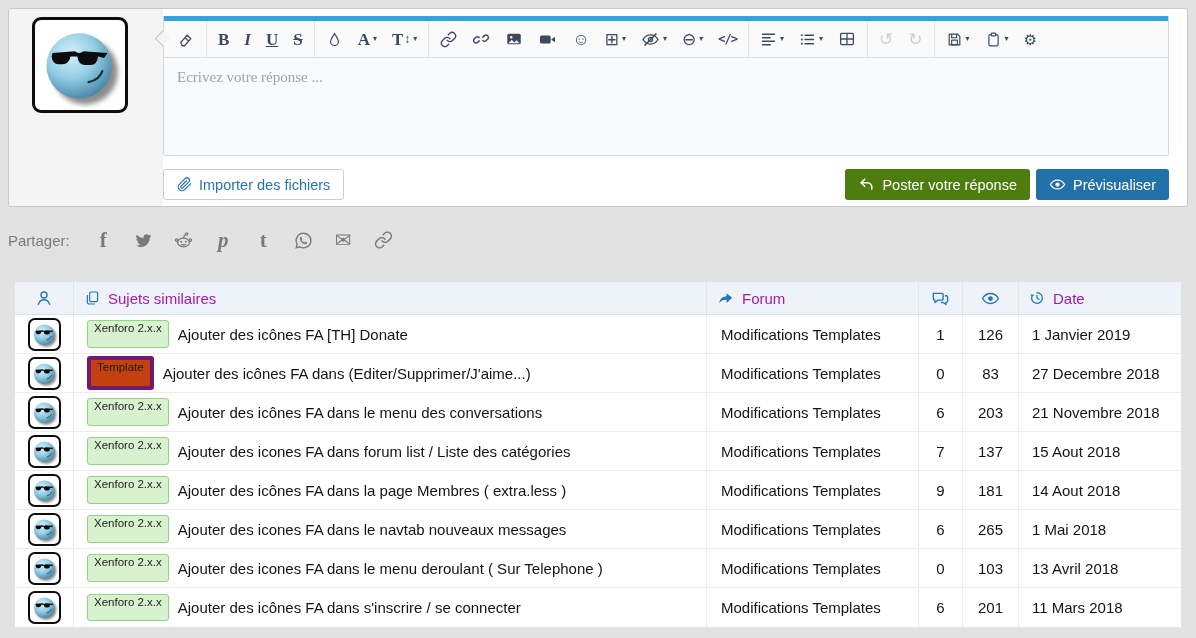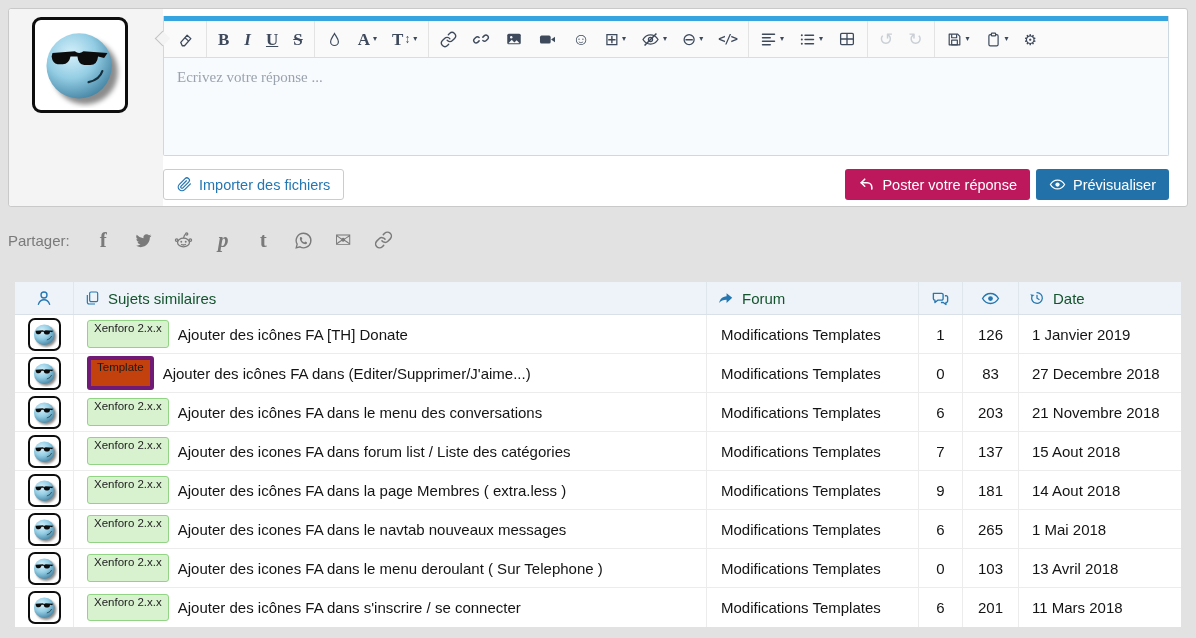--- a/index.html
+++ b/index.html
@@ -58,21 +58,21 @@
   .tbtn.disabled{ color:#c9cfd6; }
   .textarea{
     height:97px; background:#f8fbfe; padding:11px 13px;
     font-size:15px; color:#9aa3ad; cursor:text;font-family:Liberation Serif, serif;
   }
   .actions{ display:flex; justify-content:space-between; align-items:center; margin-top:13px; }
   .btn{ display:inline-flex; align-items:center; gap:7px; border-radius:3px;
     font-size:14.5px; padding:0 13px; height:31px; cursor:pointer; white-space:nowrap;text-align:center;}
   .btn-upload{ background:#fff; border:1px solid #c9cdd1; color:#2577b1; }
   .right-btns{ display:flex; gap:6px; }
-  .btn-post{ background:#be185d; color:#fff; }
+  .btn-post{ background:#4d7c0f; color:#fff; }
   .btn-preview{ background:#2271a8; color:#fff; }
 
   
   .share-row{
     position:absolute; left:8px; top:229px; display:flex; align-items:center;
     color:#7a7a7a; font-size:15px;
   }
   .share-label{ margin-right:24px; }
   .share-icons{ display:flex; align-items:center; gap:21px; }
   .sic{ width:19px; height:22px; display:flex; align-items:center; justify-content:center;
@@ -84,21 +84,21 @@
   .sim-table{
     position:absolute; left:14px; top:281px; width:1168px;
     background:#fff; border:1px solid #e2e2e2;
   }
   .thead, .trow{
     display:grid;
     grid-template-columns:59px 633px 212px 44px 56px 162px;
     align-items:center;
   }
   .thead{
-    height:33px; background:#edf3f8; color:#14532d;
+    height:33px; background:#edf3f8; color:#a21caf;
     border-bottom:1px solid #d9e0e7; font-size:15px;
   }
   .trow{ height:39px; border-bottom:1px solid #ececec; font-size:15px; }
   .trow:last-child{ border-bottom:none; }
   .cell{ height:100%; display:flex; align-items:center; border-right:1px solid #ececec; padding:0 10px;}
   .thead .cell{ border-right:1px solid #dfe6ec; }
   .cell:last-child{ border-right:none; }
   .c-avatar{ justify-content:center; padding:0; }
   .c-title{ padding-left:13px; gap:9px; overflow:hidden; white-space:nowrap;}
   .c-forum{ padding-left:14px; }

